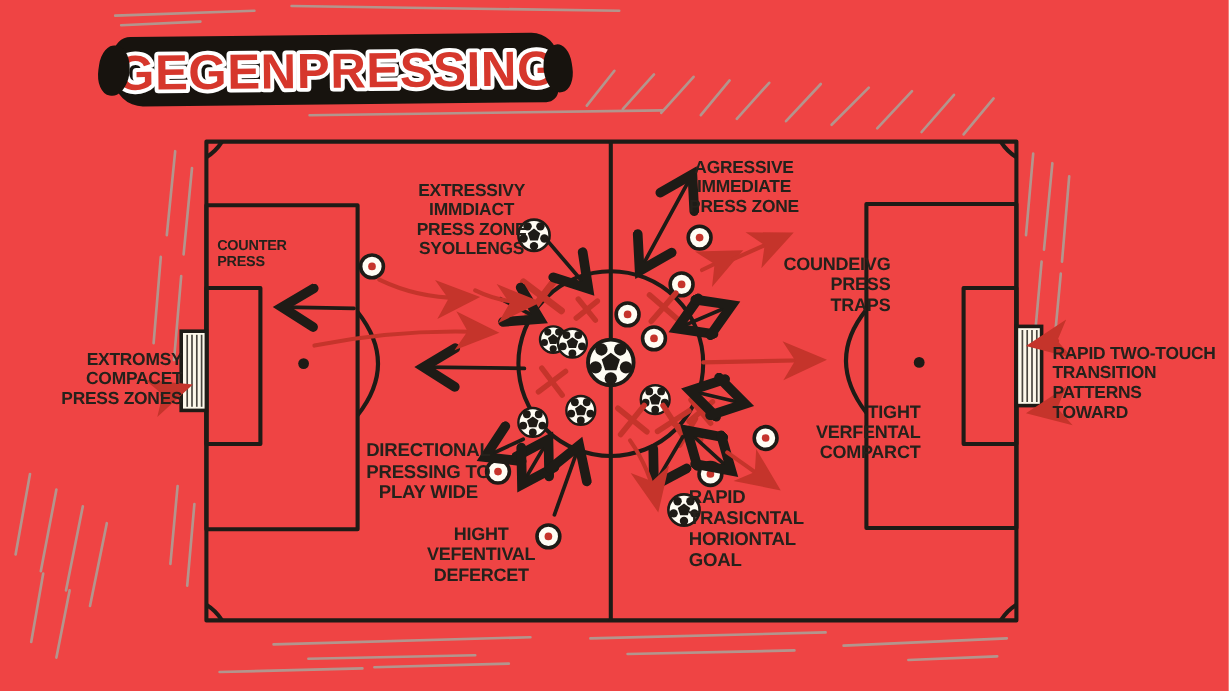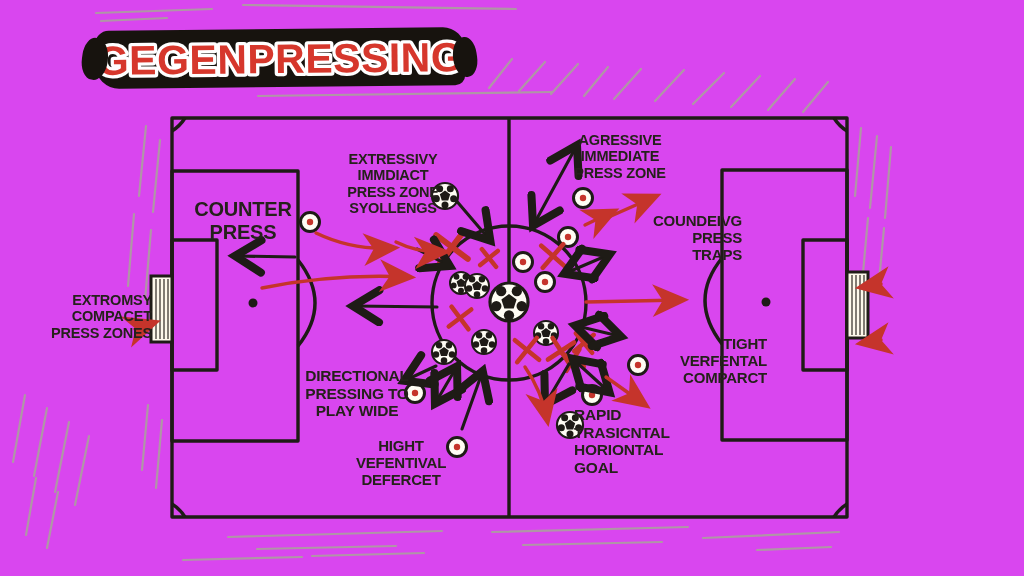--- a/index.html
+++ b/index.html
@@ -1,16 +1,16 @@
 <!DOCTYPE html>
 <html><head>
 <meta charset="utf-8">
 <style>
   html,body{margin:0;padding:0;background:#f9f2e0;}
-  #stage{position:relative;width:1024px;height:576px;background:#d946ef;overflow:hidden;
+  #stage{position:relative;width:1024px;height:576px;background:#ef4444;overflow:hidden;
          font-family:"Liberation Sans",sans-serif;}
   .label{position:absolute;white-space:pre-line;font-weight:700;color:#25211b;
          line-height:1.13;letter-spacing:-0.2px;}
   .banner{position:absolute;left:95px;top:29px;width:370px;height:58px;background:#17130e;
           border-radius:14px 22px 10px 24px;transform:rotate(-0.6deg);}
   .banner::before{content:"";position:absolute;left:-13px;top:7px;width:26px;height:42px;
           background:#17130e;border-radius:45% 55% 50% 50%;transform:rotate(9deg);}
   .banner::after{content:"";position:absolute;right:-12px;top:10px;width:24px;height:40px;
           background:#17130e;border-radius:55% 45% 50% 50%;transform:rotate(-8deg);}
   svg{display:block;}
@@ -276,36 +276,40 @@
       <path d="M881,284 L863,287" fill="none" stroke="#c5342b" stroke-width="3.4" stroke-linecap="round" marker-end="url(#ar)"></path>
       <path d="M881,340 L863,343" fill="none" stroke="#c5342b" stroke-width="3.4" stroke-linecap="round" marker-end="url(#ar)"></path>
     </svg>
 
   <div class="banner">
     <svg width="370" height="58" viewBox="0 0 370 58">
       <text x="185" y="44" text-anchor="middle" font-family="Liberation Sans, sans-serif" font-size="41" font-weight="bold" letter-spacing="0.5" fill="#d6372c" stroke="#ffffff" stroke-width="6.5" paint-order="stroke" stroke-linejoin="round">GEGENPRESSING</text>
     </svg>
   </div>
 
-  <div class="label" style="left:193px;top:198px;width:100px;text-align:center;font-size:20px;">COUNTER
+  <div class="label" style="left:181px;top:198px;width:100px;text-align:left;font-size:12px;">COUNTER
 PRESS</div>
   <div class="label" style="left:2px;top:292px;width:150px;text-align:right;font-size:14.5px;">EXTROMSY COMPACET
 PRESS ZONES</div>
   <div class="label" style="left:312px;top:151px;width:162px;text-align:center;font-size:14.5px;">EXTRESSIVY IMMDIACT
 PRESS ZONE
 SYOLLENGS</div>
   <div class="label" style="left:556px;top:132px;width:128px;text-align:center;font-size:14.5px;">AGRESSIVE
 IMMEDIATE
 PRESS ZONE</div>
   <div class="label" style="left:632px;top:213px;width:110px;text-align:right;font-size:15px;">COUNDEIVG
 PRESS
 TRAPS</div>
   <div class="label" style="left:655px;top:336px;width:112px;text-align:right;font-size:15px;">TIGHT
 VERFENTAL
 COMPARCT</div>
+  <div class="label" style="left:877px;top:287px;width:146px;text-align:left;font-size:14.5px;">RAPID TWO-TOUCH
+TRANSITION
+PATTERNS
+TOWARD</div>
   <div class="label" style="left:342px;top:438px;width:118px;text-align:center;font-size:15px;">HIGHT
 VEFENTIVAL
 DEFERCET</div>
   <div class="label" style="left:294px;top:367px;width:126px;text-align:center;font-size:15.5px;">DIRECTIONAL
 PRESSING TO
 PLAY WIDE</div>
   <div class="label" style="left:574px;top:406px;width:132px;font-size:15.5px;">RAPID
 TRASICNTAL
 HORIONTAL
 GOAL</div>

